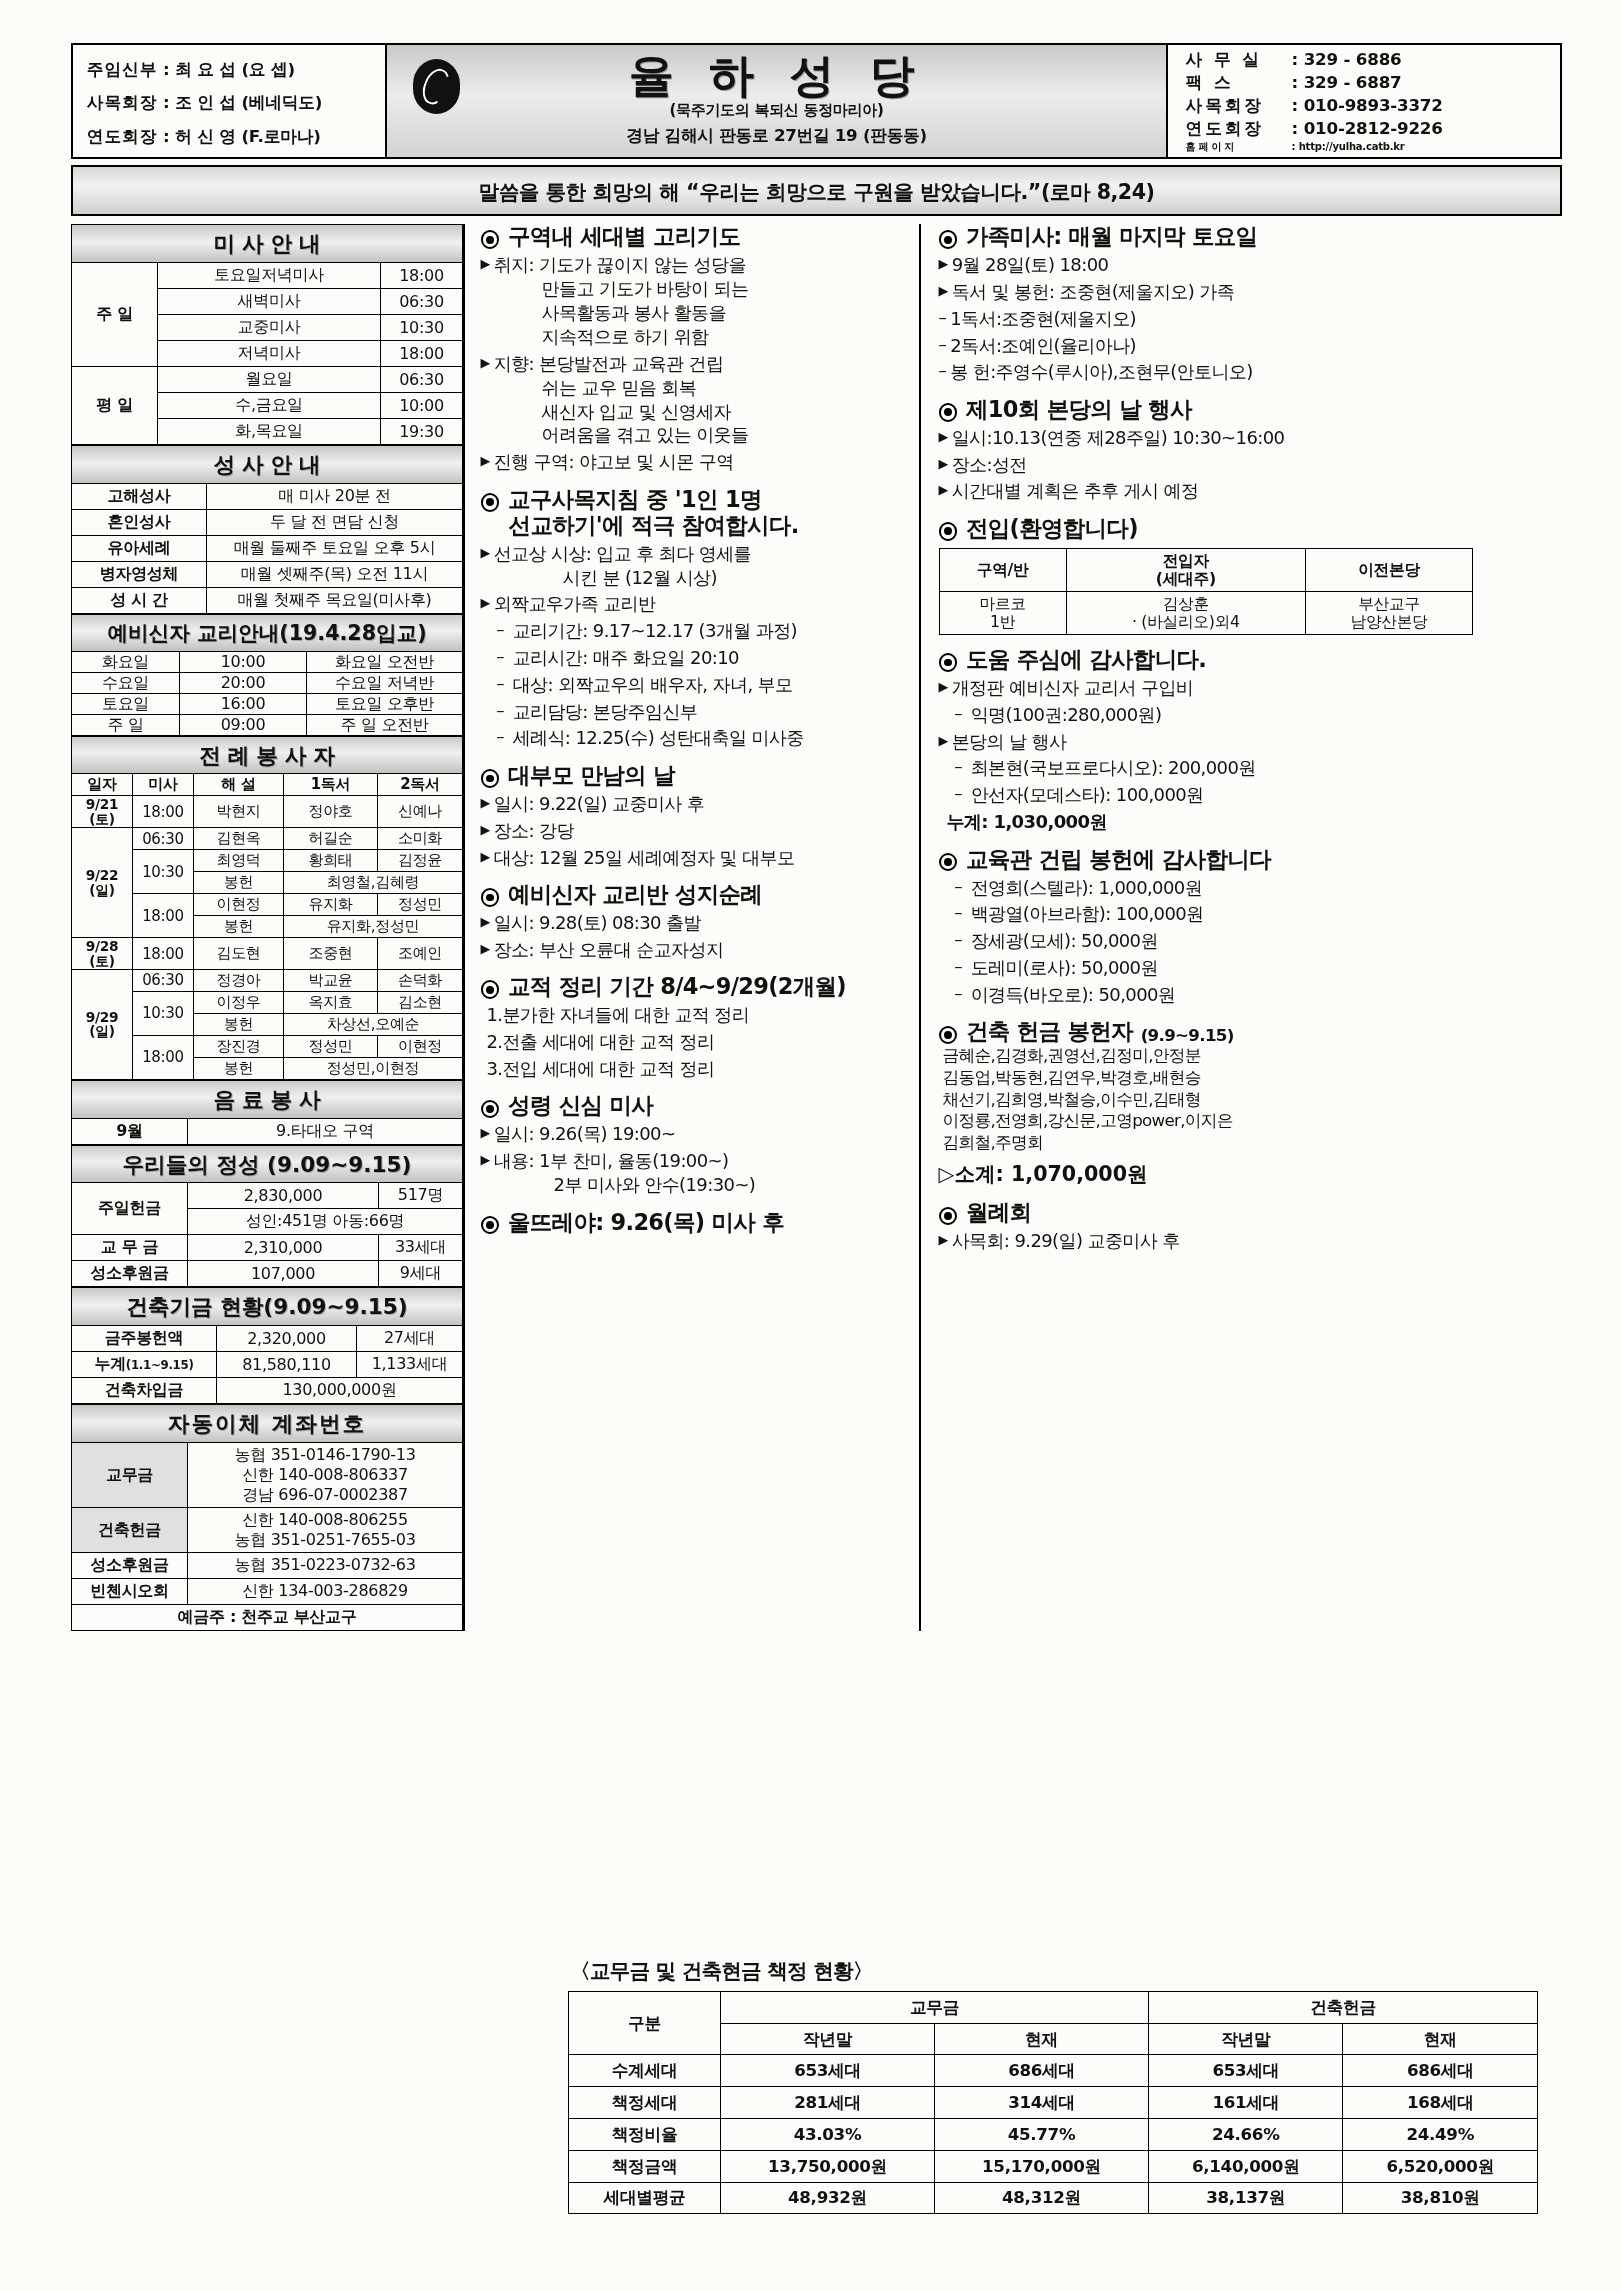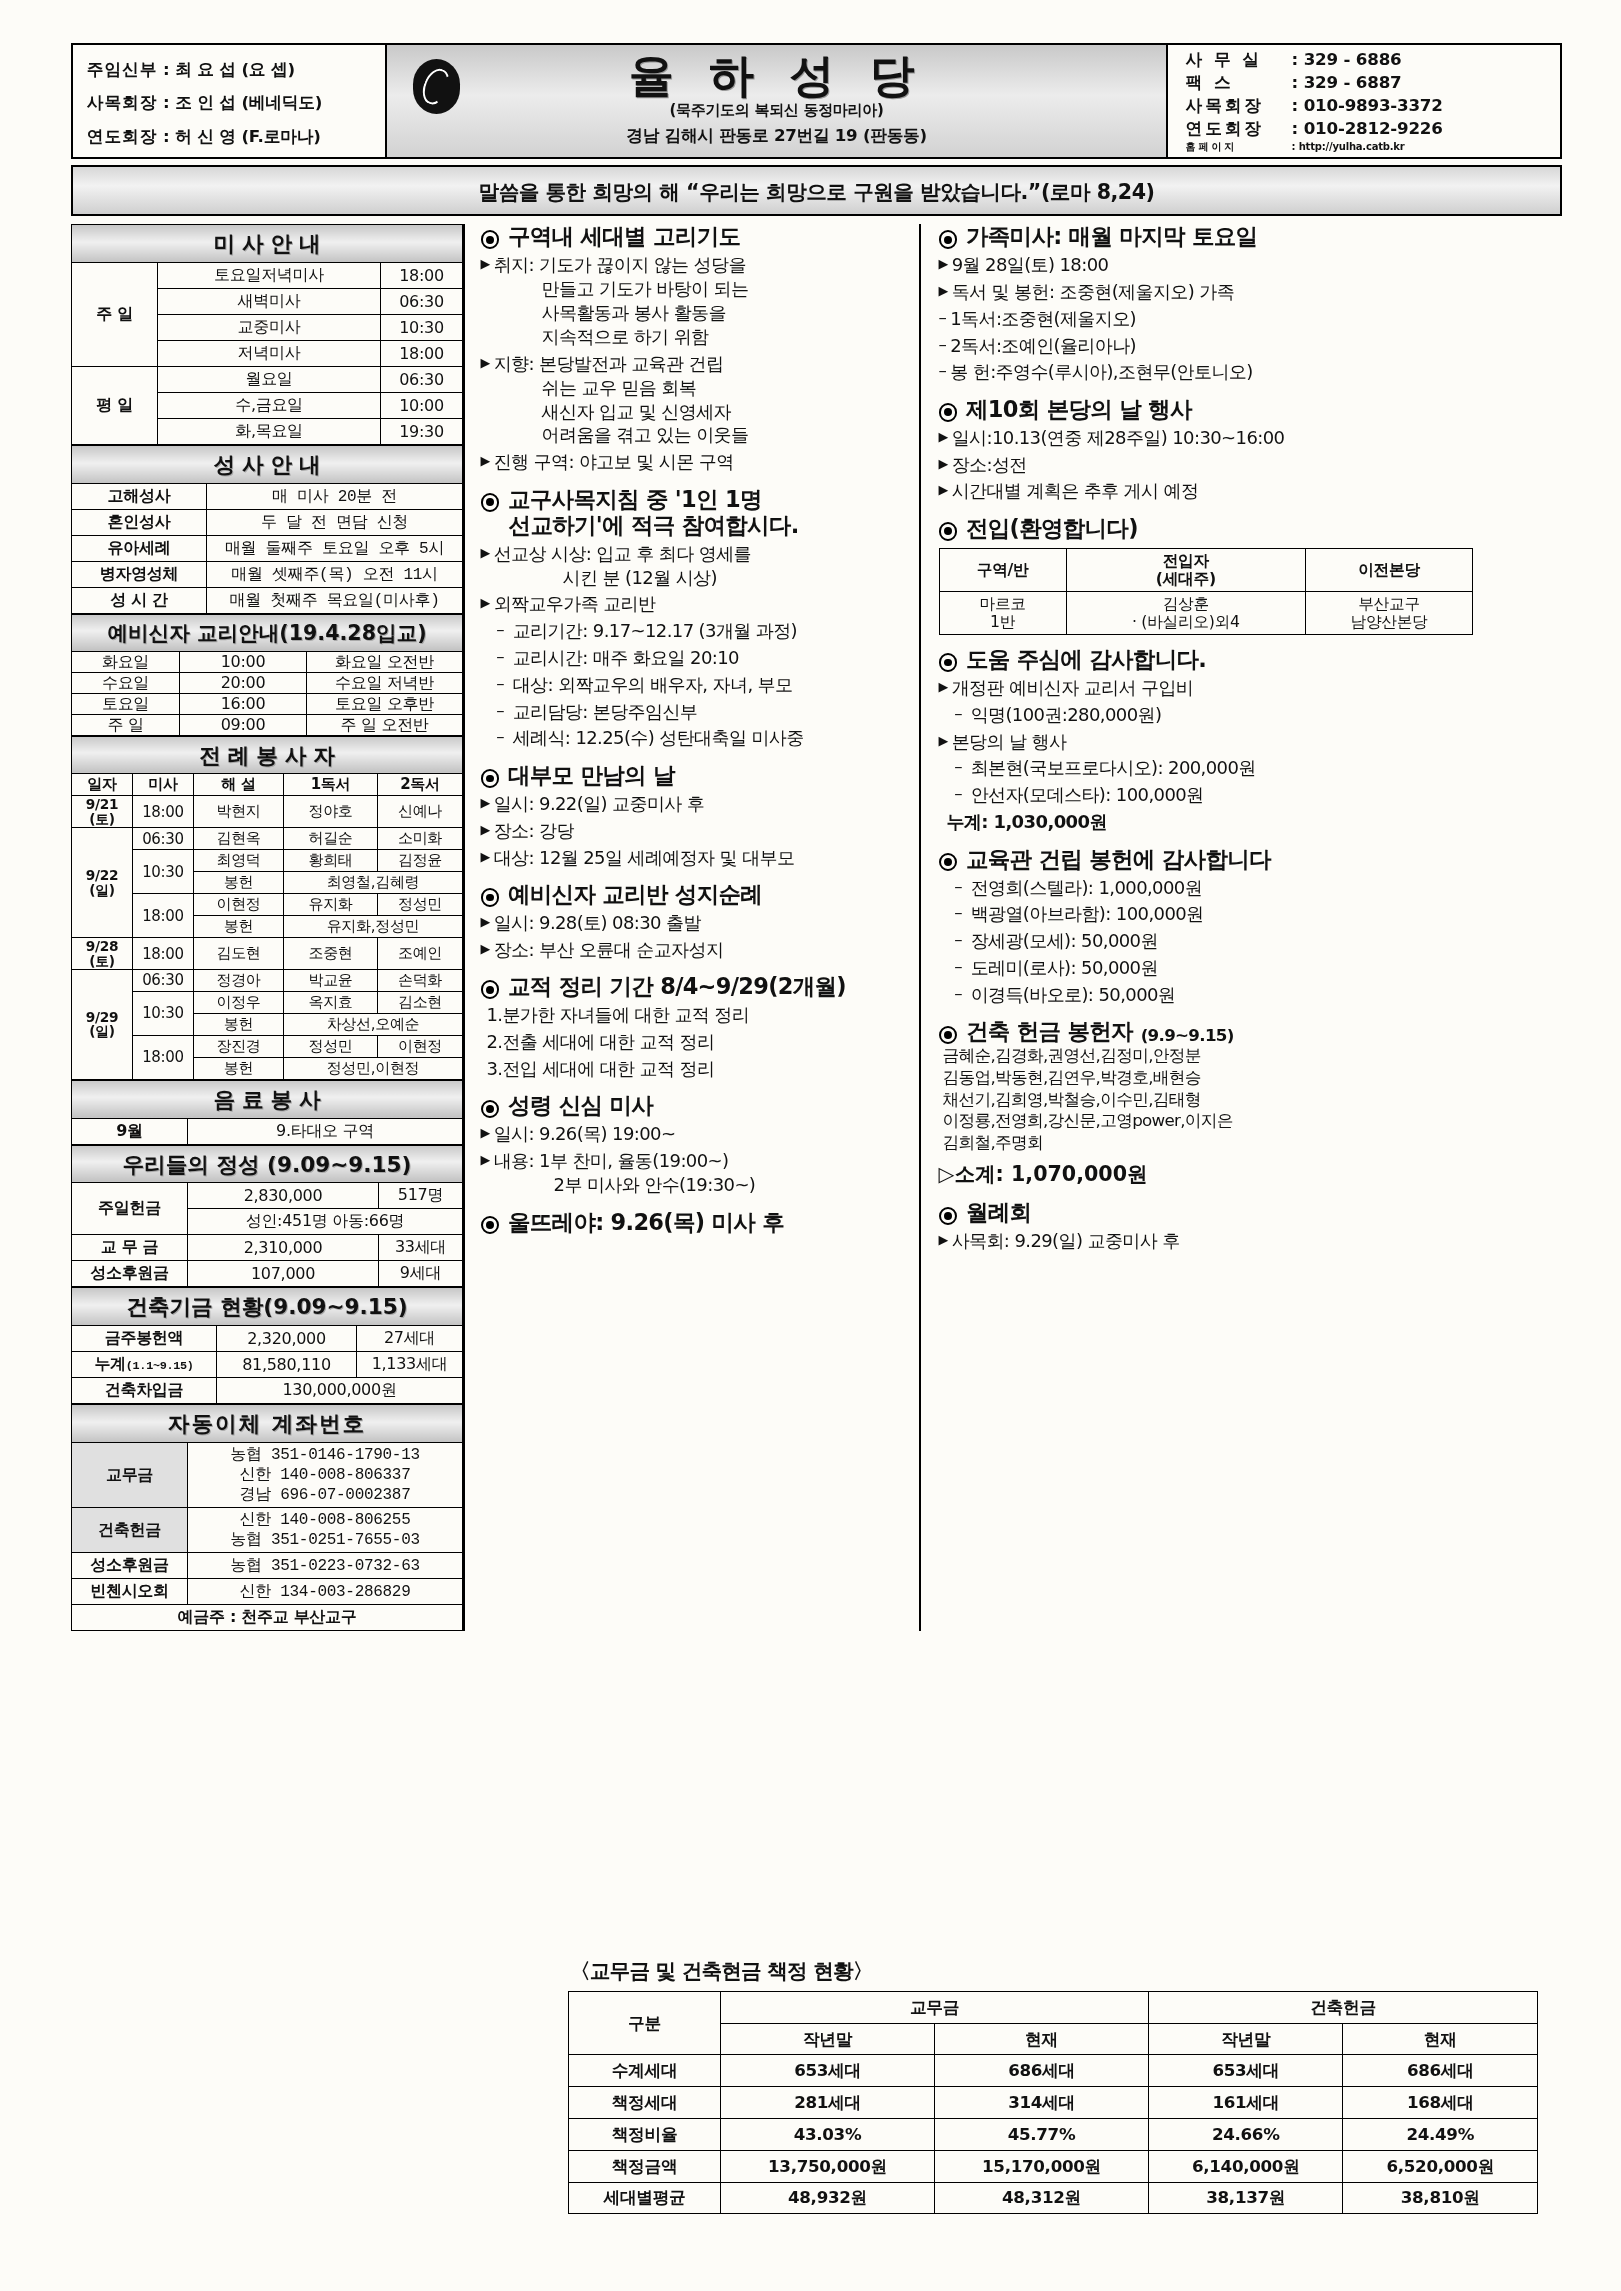--- a/index.html
+++ b/index.html
@@ -46,21 +46,21 @@
   .colM:before, .colR:before { content:''; position:absolute; }
   .vline { position:absolute; top:0; bottom:0; width:0; border-left:2px solid #000; }
 
   
   table.t { width:100%; border-collapse: collapse; }
   table.t td, table.t th { border: 1.3px solid #000; font-size: 16px; padding: 2px 3.9px; text-align:center; letter-spacing:-0.3px; }
   .hdrbar { background: linear-gradient(#c8c8c8, #f0f0f0 45%, #c2c2c2); font-weight:900; font-size: 21.6px !important; letter-spacing: 7.8px; padding: 3.9px 0 !important; text-shadow: 1px 1px 0 #a8a8a8; }
   .hdrbar.tight { letter-spacing: 0px; }
   .lbl { font-weight: bold; }
   .lsp3 { letter-spacing: 3.9px; }
-  td.left { text-align:left; padding-left: 7.8px; font-family: Liberation Mono, monospace; }
+  td.left { text-align:left; padding-left: 7.8px; }
   td.right { text-align:right; padding-right: 7.8px; }
   .xsm { font-size: 11.8px !important; }
 
   
   table.sv td { font-size: 15px; padding: 1px 2px; }
   table.sv td.d { font-size: 13.7px; font-weight:bold; line-height:1.05; }
 
   
   .item { margin-bottom: 12.7px; }
   .h2 { font-size: 22.5px; font-weight: 900; letter-spacing:-0.7px; display:flex; align-items:center; line-height:1.15; }

